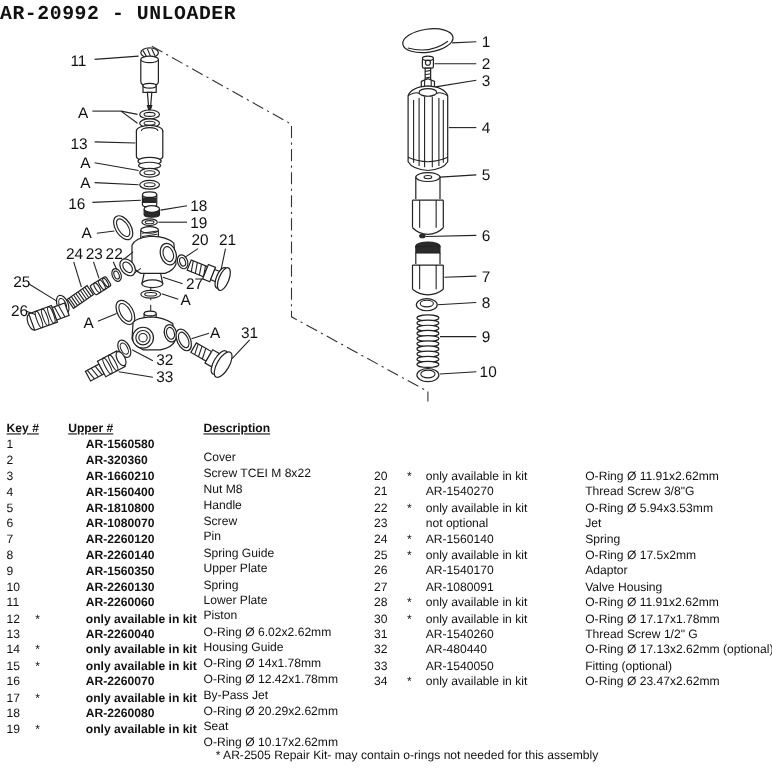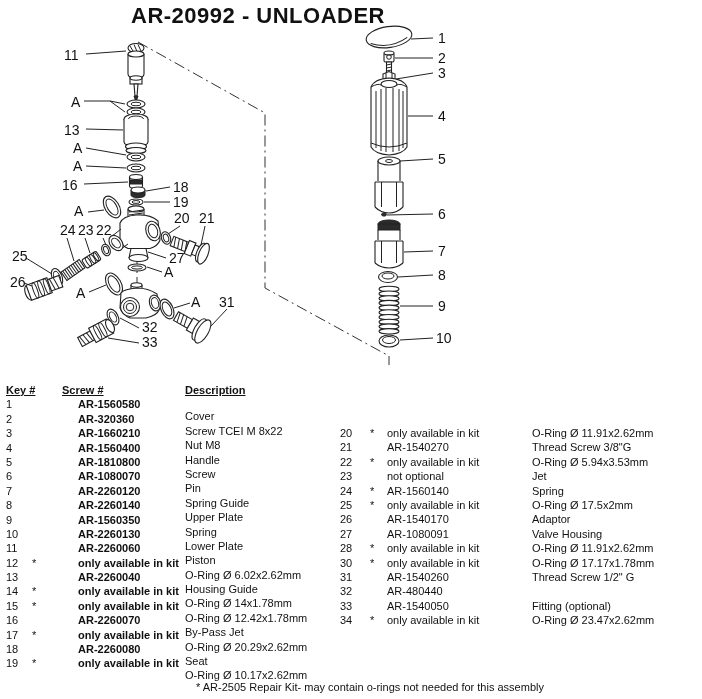--- a/index.html
+++ b/index.html
@@ -1,19 +1,19 @@
 <!DOCTYPE html>
 <html><head>
 <meta charset="utf-8">
 <style>
   html,body{margin:0;padding:0;background:#fff;}
   .page{position:relative;width:702px;height:699px;background:#fff;overflow:hidden;
         font-family:"Liberation Sans",sans-serif;color:#111;}
-  .title{position:absolute;left:0;top:3px;width:516px;text-align:center;
-         font-size:22px;font-weight:bold;letter-spacing:.5px;}
+  .title{position:absolute;left:0;top:3px;width:516px;text-align:left;
+         font-size:18px;font-weight:bold;letter-spacing:.5px;font-family:Liberation Mono, monospace;}
   svg{position:absolute;left:0;top:0;}
   svg text{font-family:"Liberation Sans",sans-serif;font-size:14px;fill:#111;}
   .ptable{position:absolute;font-size:11px;line-height:14.4px;white-space:nowrap;}
   .t-left{left:6px;top:383px;width:330px;}
   .t-right{left:340px;top:426px;width:362px;}
   .phead{position:relative;height:14.4px;font-weight:bold;}
   .phead span{position:absolute;top:0;text-decoration:underline;}
   .prow{position:relative;height:14.4px;}
   .prow span{position:absolute;top:0;}
   .t-left .c-key{left:0;} .t-left .c-star{left:26px;} .t-left .c-part{left:72px;font-weight:bold;} .t-left .c-desc{left:179px;margin-top:12px;}
@@ -346,21 +346,21 @@
       <text x="438" y="256">7</text>
       <text x="438" y="280">8</text>
       <text x="438" y="311">9</text>
       <text x="436" y="343">10</text>
     </g>
   </svg>
 
   <div class="ptable t-left">
     <div class="phead">
       <span style="left:0">Key #</span>
-      <span style="left:56px">Screw #</span>
+      <span style="left:56px">Upper #</span>
       <span style="left:179px">Description</span>
     </div>
     <div id="rows-left">
         <div class="prow">
           <span class="c-key">1</span>
           <span class="c-star"></span>
           <span class="c-part">AR-1560580</span>
           <span class="c-desc">Cover</span>
         </div>
         <div class="prow">
@@ -539,20 +539,21 @@
         <div class="prow">
           <span class="c-key">31</span>
           <span class="c-star"></span>
           <span class="c-part">AR-1540260</span>
           <span class="c-desc">Thread Screw 1/2" G</span>
         </div>
         <div class="prow">
           <span class="c-key">32</span>
           <span class="c-star"></span>
           <span class="c-part">AR-480440</span>
+          <span class="c-desc">O-Ring Ø 17.13x2.62mm (optional)</span>
         </div>
         <div class="prow">
           <span class="c-key">33</span>
           <span class="c-star"></span>
           <span class="c-part">AR-1540050</span>
           <span class="c-desc">Fitting (optional)</span>
         </div>
         <div class="prow">
           <span class="c-key">34</span>
           <span class="c-star">*</span>

